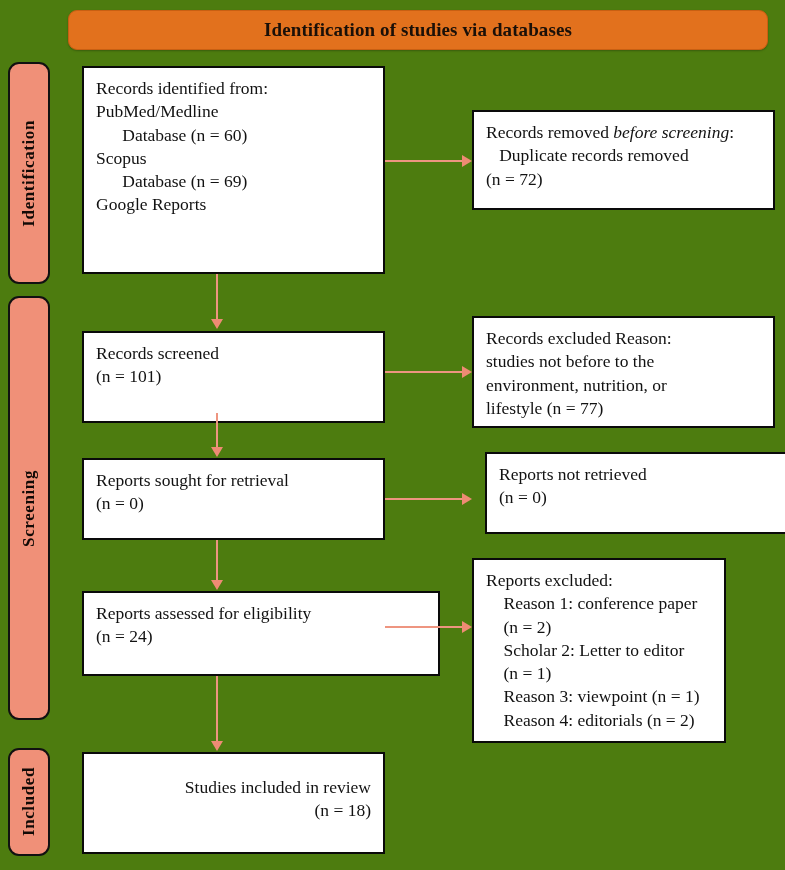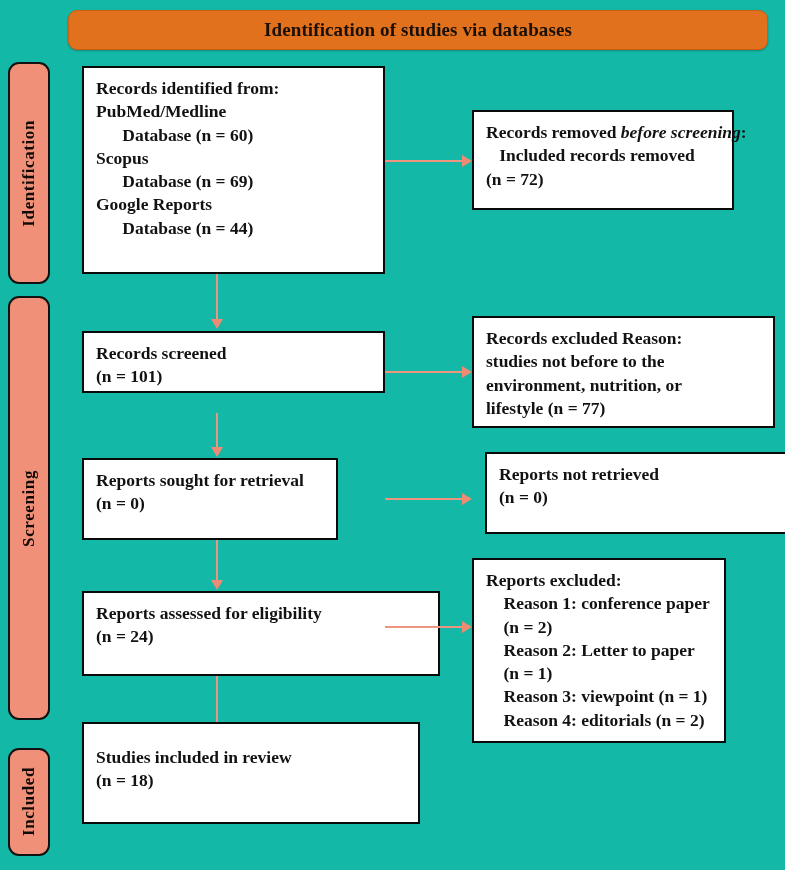--- a/index.html
+++ b/index.html
@@ -8,21 +8,21 @@
     background: #ffffff;
   }
   body {
     font-family: "Liberation Serif", "DejaVu Serif", serif;
     color: #111111;
   }
   #diagram {
     position: relative;
     width: 785px;
     height: 870px;
-    background: #14b8a6;
+    background: #4d7c0f;
     overflow: hidden;
   }
 
   
   .banner {
     position: absolute;
     left: 68px;
     top: 10px;
     width: 700px;
     height: 40px;
@@ -68,21 +68,20 @@
     position: absolute;
     background: #ffffff;
     border: 2.5px solid #0a0a0a;
     box-sizing: border-box;
     padding: 9px 12px;
   }
   .box-lines {
     font-size: 17.5px;
     line-height: 1.33;
     color: #121212;
-    font-weight: bold;
   }
   .line {
     white-space: pre;
   }
   .line.ital-seg i {
     font-style: italic;
   }
 
   
   .arrow-h, .arrow-v {
@@ -151,43 +150,42 @@
   </div>
 
   <div class="box" style="left:82px; top:66px; width:303px; height:208px;">
     <div class="box-lines">
       <div class="line">Records identified from:</div>
       <div class="line">PubMed/Medline</div>
       <div class="line">      Database (n = 60)</div>
       <div class="line">Scopus</div>
       <div class="line">      Database (n = 69)</div>
       <div class="line">Google Reports</div>
-      <div class="line">      Database (n = 44)</div>
     </div>
   </div>
 
   <div class="arrow-h" style="left:385px; top:154px; width:87px; height:14px;">
     <div class="shaft"></div>
     <div class="head"></div>
   </div>
 
-  <div class="box" style="left:472px; top:110px; width:262px; height:100px;">
+  <div class="box" style="left:472px; top:110px; width:303px; height:100px;">
     <div class="box-lines">
       <div class="line ital-seg"><span>Records removed </span><i>before screening</i><span>:</span></div>
-      <div class="line">   Included records removed</div>
+      <div class="line">   Duplicate records removed</div>
       <div class="line">(n = 72)</div>
     </div>
   </div>
 
   <div class="arrow-v" style="left:210px; top:274px; width:14px; height:55px;">
     <div class="shaft"></div>
     <div class="head"></div>
   </div>
 
-  <div class="box" style="left:82px; top:331px; width:303px; height:62px;">
+  <div class="box" style="left:82px; top:331px; width:303px; height:92px;">
     <div class="box-lines">
       <div class="line">Records screened</div>
       <div class="line">(n = 101)</div>
     </div>
   </div>
 
   <div class="arrow-h" style="left:385px; top:365px; width:87px; height:14px;">
     <div class="shaft"></div>
     <div class="head"></div>
   </div>
@@ -199,21 +197,21 @@
       <div class="line">environment, nutrition, or</div>
       <div class="line">lifestyle (n = 77)</div>
     </div>
   </div>
 
   <div class="arrow-v" style="left:210px; top:413px; width:14px; height:44px;">
     <div class="shaft"></div>
     <div class="head"></div>
   </div>
 
-  <div class="box" style="left:82px; top:458px; width:256px; height:82px;">
+  <div class="box" style="left:82px; top:458px; width:303px; height:82px;">
     <div class="box-lines">
       <div class="line">Reports sought for retrieval</div>
       <div class="line">(n = 0)</div>
     </div>
   </div>
 
   <div class="arrow-h" style="left:385px; top:492px; width:87px; height:14px;">
     <div class="shaft"></div>
     <div class="head"></div>
   </div>
@@ -240,32 +238,32 @@
   <div class="arrow-h" style="left:385px; top:620px; width:87px; height:14px;">
     <div class="shaft"></div>
     <div class="head"></div>
   </div>
 
   <div class="box" style="left:472px; top:558px; width:254px; height:185px;">
     <div class="box-lines">
       <div class="line">Reports excluded:</div>
       <div class="line">    Reason 1: conference paper</div>
       <div class="line">    (n = 2)</div>
-      <div class="line">    Reason 2: Letter to paper</div>
+      <div class="line">    Scholar 2: Letter to editor</div>
       <div class="line">    (n = 1)</div>
       <div class="line">    Reason 3: viewpoint (n = 1)</div>
       <div class="line">    Reason 4: editorials (n = 2)</div>
     </div>
   </div>
 
   <div class="arrow-v" style="left:210px; top:676px; width:14px; height:75px;">
     <div class="shaft"></div>
     <div class="head"></div>
   </div>
 
-  <div class="box" style="left:82px; top:722px; width:338px; height:102px; padding-top:22px;">
+  <div class="box" style="left:82px; top:752px; width:303px; height:102px; padding-top:22px;text-align:right;">
     <div class="box-lines">
       <div class="line">Studies included in review</div>
       <div class="line">(n = 18)</div>
     </div>
   </div>
 
 </div>
 
 </body></html>

